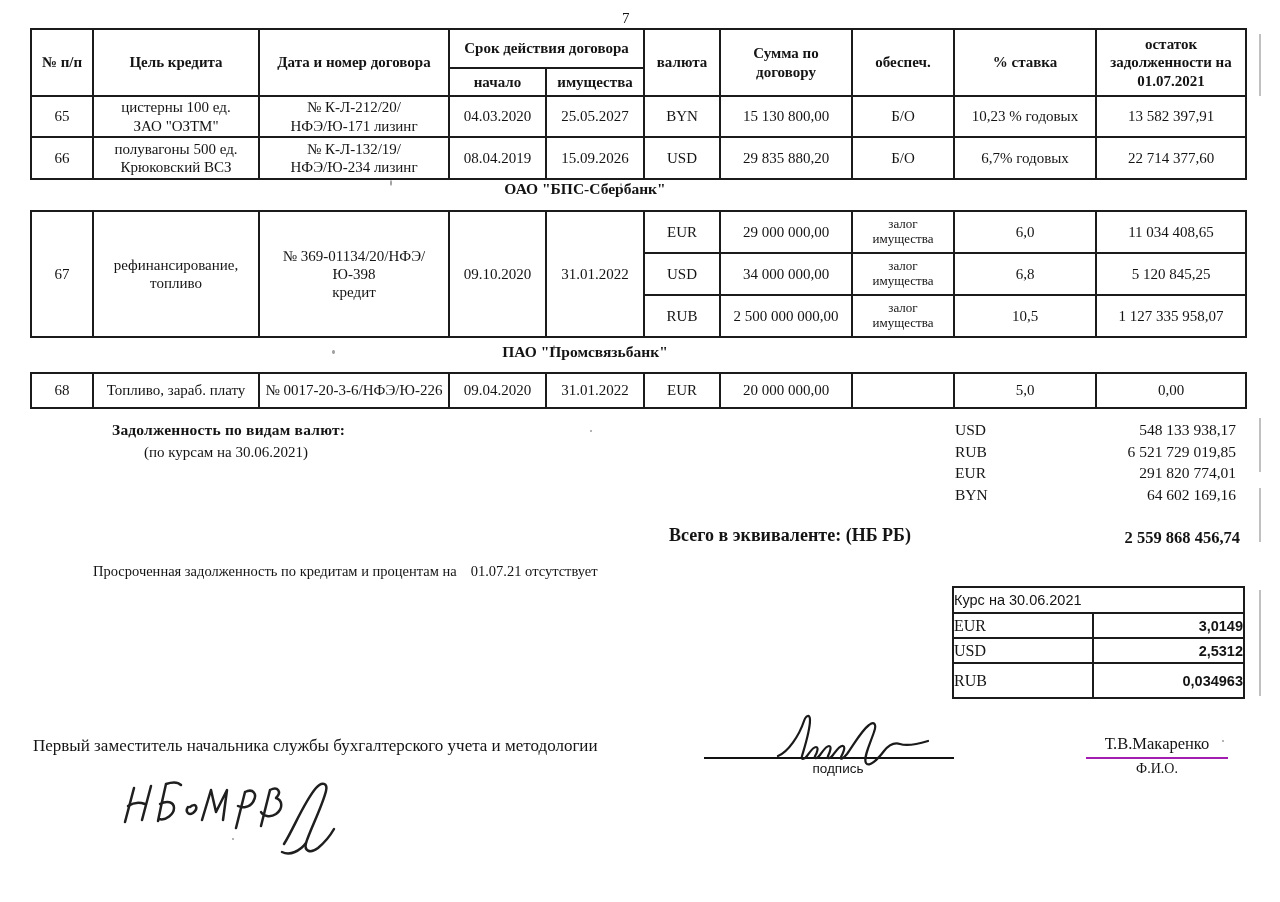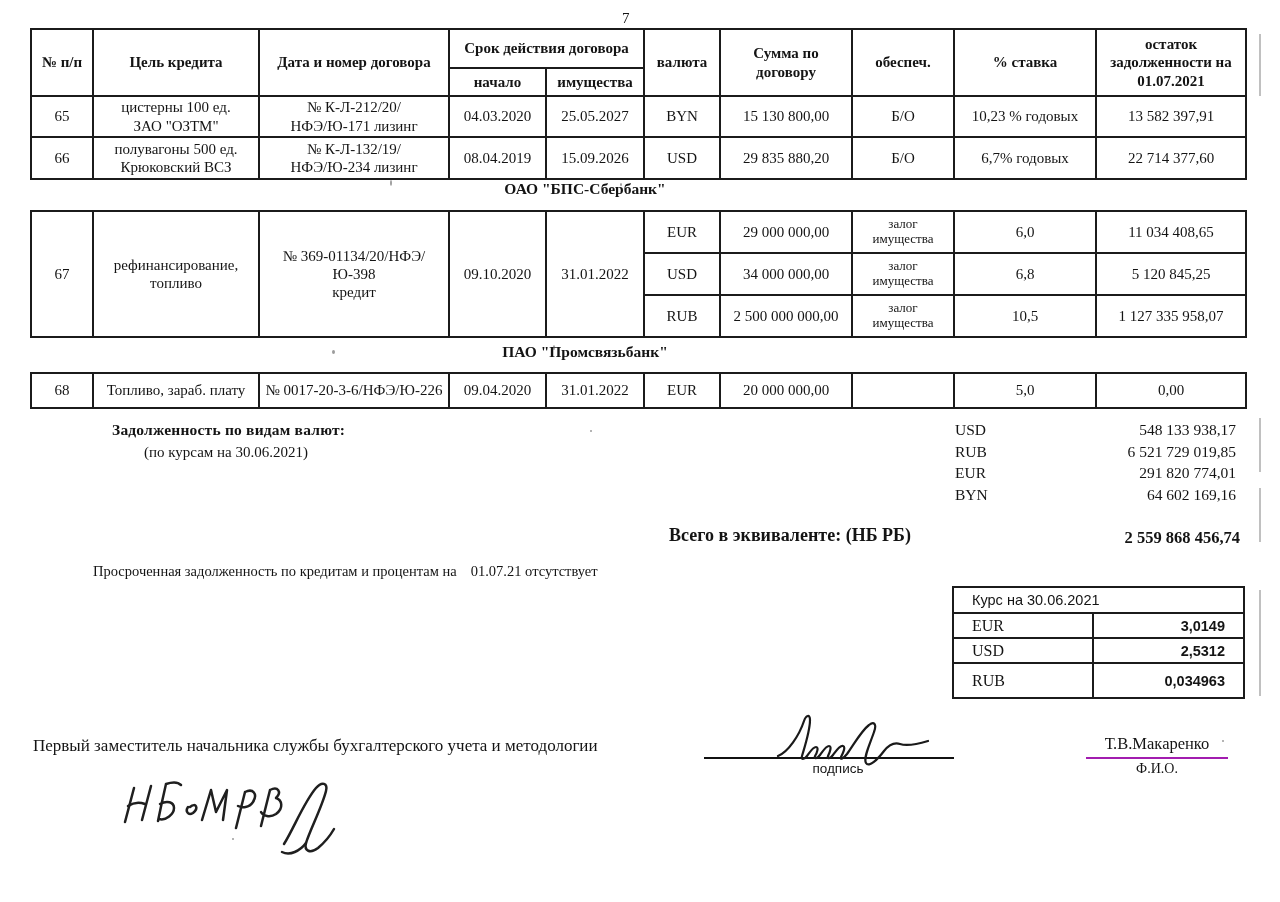--- a/index.html
+++ b/index.html
@@ -35,21 +35,21 @@
   .cur-row{display:flex;justify-content:space-between;height:21.5px;}
   .total-label{left:600px;top:525px;width:380px;text-align:center;font-weight:bold;font-size:18px;}
   .total-value{left:1002px;top:528px;width:238px;text-align:right;font-weight:bold;font-size:16.5px;}
   .overdue{left:93px;top:563px;font-size:14.5px;}
   .overdue .gap{margin-left:14px;}
   
   table.rates{
     border-collapse:collapse;table-layout:fixed;width:291px;left:952px;top:586px;
     border:2.5px solid #1b1b1b;
   }
-  table.rates td{border:2px solid #1b1b1b;padding:1px 18px;overflow:hidden;}
+  table.rates td{border:2px solid #1b1b1b;padding:1px 0;overflow:hidden;}
   td.rt-title{font-family:"Liberation Sans", sans-serif;font-size:14.5px;text-align:left;height:22px;}
   td.rt-cur{font-size:16px;text-align:left;}
   td.rt-val{font-family:"Liberation Sans", sans-serif;font-weight:bold;font-size:14.5px;text-align:right;}
   tr.rh26{height:25px;} tr.rh36{height:35px;}
   
   .position-text{left:33px;top:736px;font-size:17px;}
   .sig-line{left:704px;top:735px;width:250px;height:22px;border-bottom:2px solid #111;}
   .sig-label{left:724px;top:761px;width:228px;text-align:center;
     font-family:"Liberation Sans", sans-serif;font-size:13.5px;}
   .name-line{left:1086px;top:734px;width:142px;height:23px;border-bottom:2px solid #a21caf;

